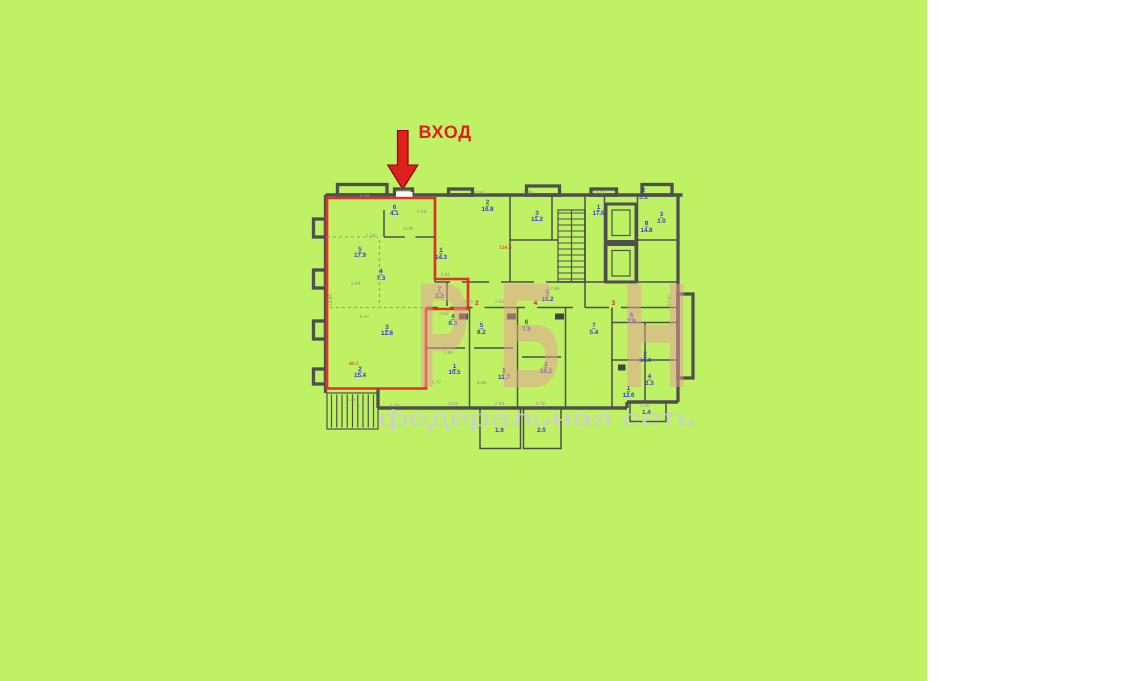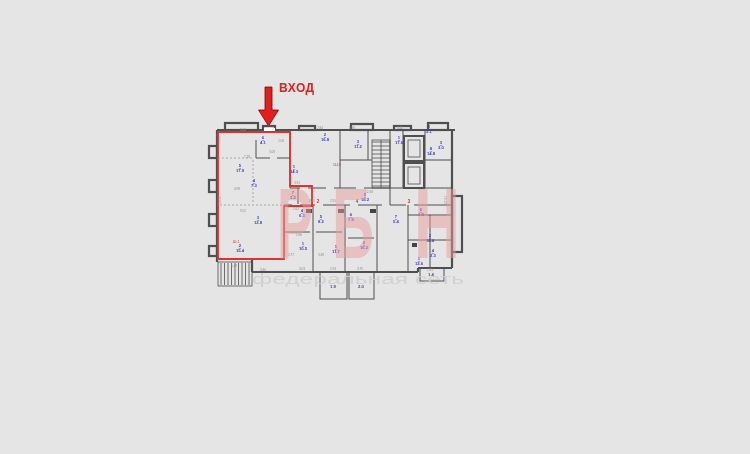--- a/index.html
+++ b/index.html
@@ -1,16 +1,16 @@
 <!DOCTYPE html>
 <html><head>
 <meta charset="utf-8">
 <style>
   html,body{margin:0;padding:0;background:#ffffff;}
-  .canvas{position:relative;width:750px;height:454px;background:#e5e5e5;overflow:hidden;
+  .canvas{position:relative;width:618px;height:454px;background:#bef264;overflow:hidden;
           font-family:"Liberation Sans", sans-serif;}
   .plan-svg{position:absolute;left:0;top:0;}
   .entrance-label{position:absolute;left:279px;top:81px;font-size:12px;font-weight:bold;
                   color:#e01f1f;letter-spacing:0.5px;}
   text{font-family:"Liberation Sans", sans-serif;}
 </style>
 </head>
 <body>
 
 <div class="canvas">

